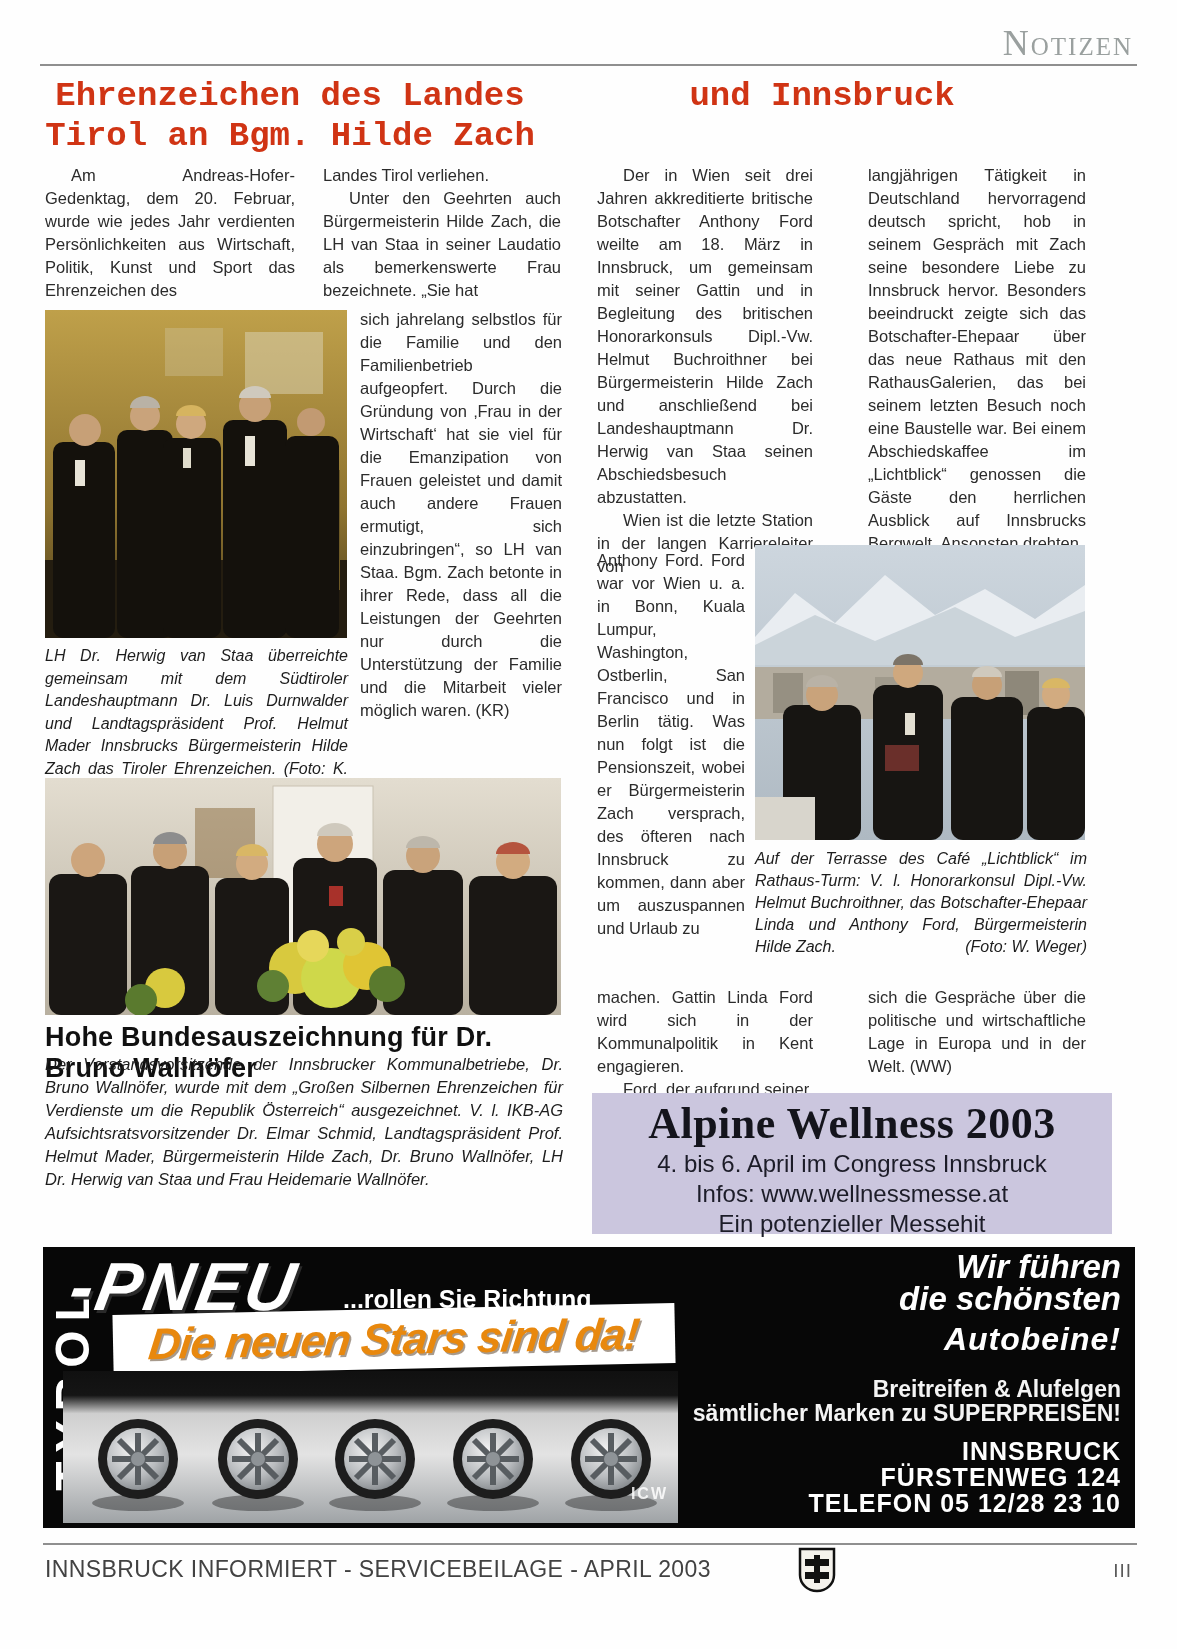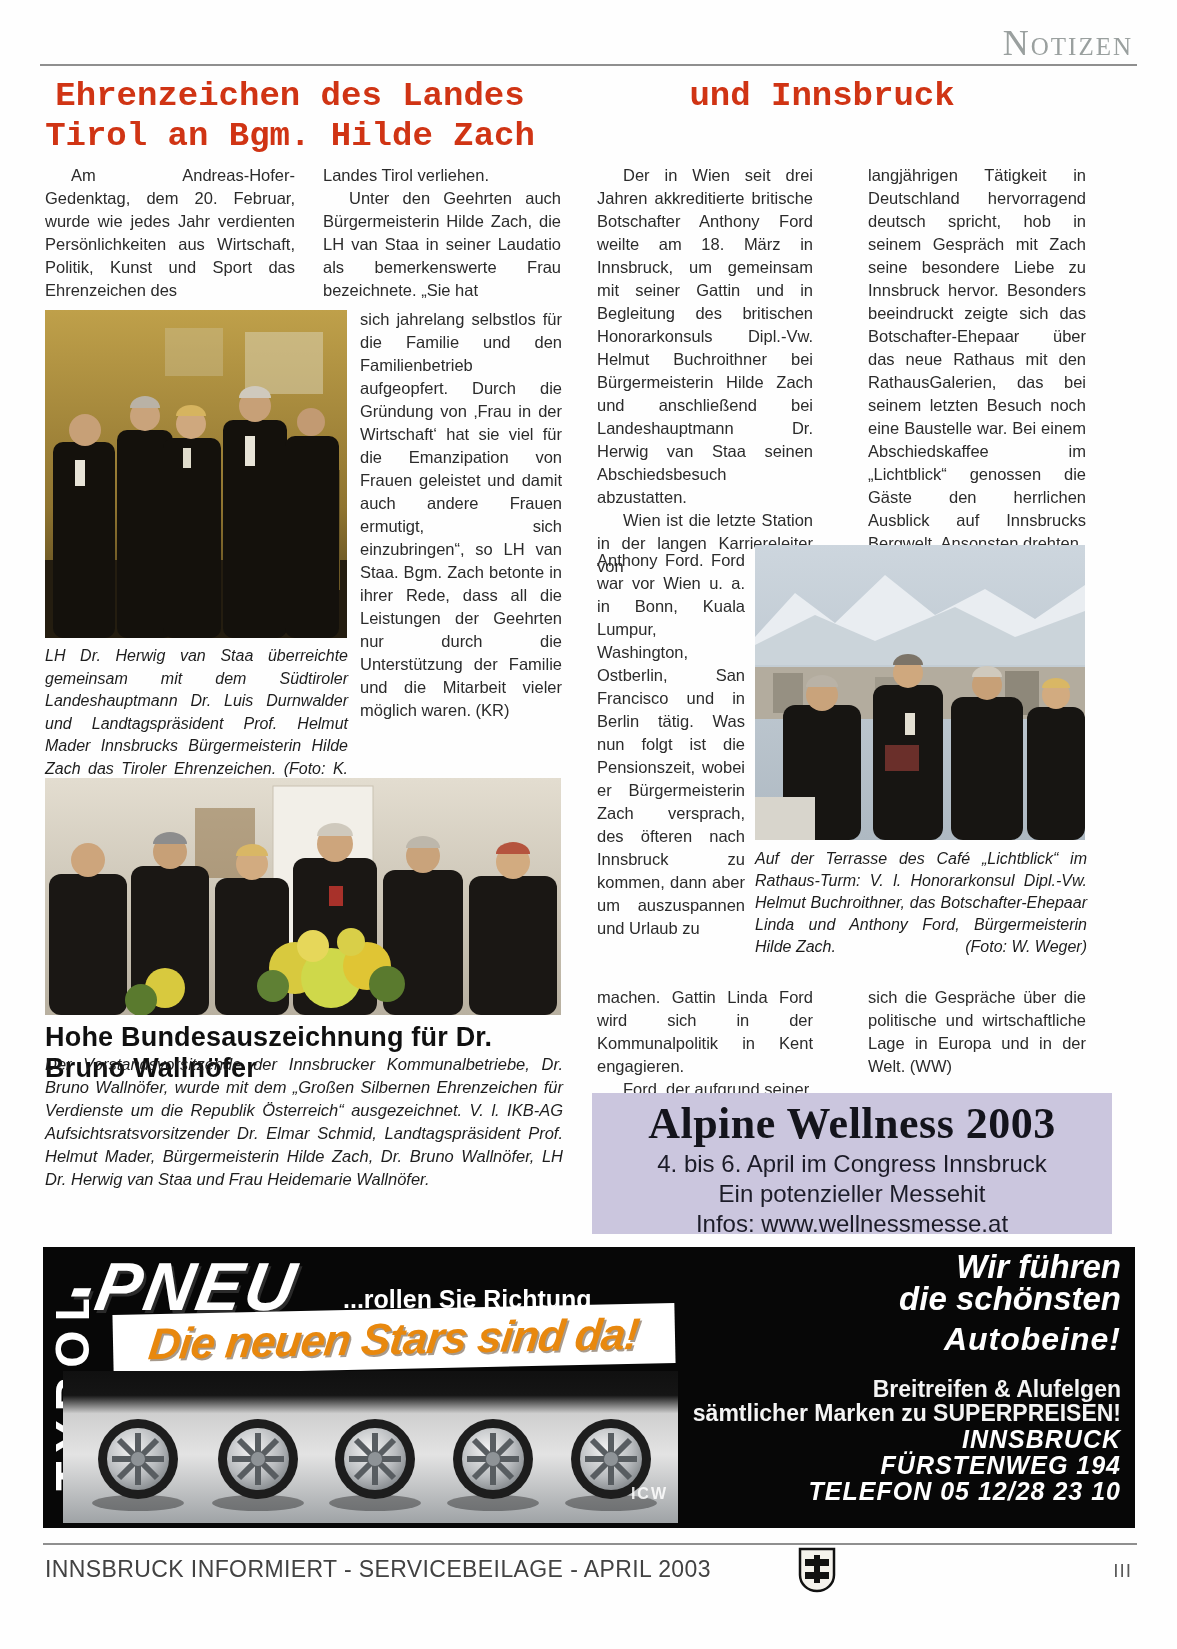--- a/index.html
+++ b/index.html
@@ -69,21 +69,21 @@
              transform:skewX(-8deg);letter-spacing:-1px;text-shadow:2px 2px 0 rgba(60,30,0,.45);white-space:nowrap;}
   #ad-wheels{position:absolute;left:20px;top:124px;width:615px;height:152px;
              background:linear-gradient(180deg,#101010 0%,#151515 16%,#cfcfcf 28%,#e3e3e3 55%,#9fa3a6 100%);}
   #ad-icw{position:absolute;right:10px;bottom:20px;color:rgba(255,255,255,.85);font-size:16px;font-weight:700;letter-spacing:2px;margin-left:28px;}
   #ad-right{position:absolute;right:14px;top:4px;width:430px;text-align:right;color:#ffffff;}
   .ad-r1{font-size:33px;line-height:32px;font-weight:700;font-style:italic;}
   .ad-r3{font-size:32px;line-height:48px;font-weight:700;font-style:italic;letter-spacing:1px;}
   .ad-offer{font-size:23px;line-height:24px;font-weight:700;color:#f4f4f4;}
   .ad-offer-wrap{margin-top:14px;}
   .ad-addr{font-size:25px;line-height:26px;font-weight:700;letter-spacing:1px;}
-  .ad-addr-wrap{margin-top:1px;font-style:italic;}
+  .ad-addr-wrap{margin-top:13px;}
 
   #footer-text{position:absolute;left:45px;top:1556px;font-size:23px;color:#424242;letter-spacing:.4px;}
   #footer-crest{position:absolute;left:798px;top:1547px;width:38px;height:46px;}
   #footer-page{position:absolute;right:45px;top:1560px;font-size:19px;color:#5a5a5a;letter-spacing:1px;}
 </style>
 </head>
 <body>
 
 <div id="page">
 
@@ -250,22 +250,22 @@
   </div>
 
   <div class="caption" id="caption3">
     <span>Auf der Terrasse des Café „Lichtblick“ im Rathaus-Turm: V. l. Honorarkonsul Dipl.-Vw. Helmut Buchroithner, das Botschafter-Ehepaar Linda und Anthony Ford, Bürgermeisterin Hilde Zach.</span>
     <span class="credit">(Foto: W. Weger)</span>
   </div>
 
   <div id="wellness">
     <div class="w-title">Alpine Wellness 2003</div>
     <div class="w-line">4. bis 6. April im Congress Innsbruck</div>
+    <div class="w-line">Infos: www.wellnessmesse.at</div>
     <div class="w-line">Ein potenzieller Messehit</div>
-    <div class="w-line">Infos: www.wellnessmesse.at</div>
   </div>
 
   <div id="ad">
     <div id="ad-tyrol">TYROL</div>
     <div id="ad-brand">-PNEU</div>
     <div id="ad-tagline">...rollen Sie Richtung Flughafen!</div>
     <div id="ad-strip">
       <span id="ad-banner">Die neuen Stars sind da!</span>
     </div>
     <div id="ad-wheels">
@@ -347,21 +347,21 @@
     <div id="ad-right">
       <div class="ad-r1">Wir führen</div>
       <div class="ad-r1">die schönsten</div>
       <div class="ad-r3">Autobeine!</div>
       <div class="ad-offer-wrap">
         <div class="ad-offer">Breitreifen &amp; Alufelgen</div>
         <div class="ad-offer">sämtlicher Marken zu SUPERPREISEN!</div>
       </div>
       <div class="ad-addr-wrap">
         <div class="ad-addr">INNSBRUCK</div>
-        <div class="ad-addr">FÜRSTENWEG 194</div>
+        <div class="ad-addr">FÜRSTENWEG 124</div>
         <div class="ad-addr">TELEFON 05 12/28 23 10</div>
       </div>
     </div>
   </div>
 
   <div id="footer-text">INNSBRUCK INFORMIERT - SERVICEBEILAGE - APRIL 2003</div>
   <div id="footer-crest">
     <svg width="38" height="46" viewBox="0 0 38 46">
       <path d="M2 2 h34 v26 a17 16 0 0 1 -17 16 a17 16 0 0 1 -17 -16 z" fill="#f4f2ec" stroke="#111" stroke-width="2.5"></path>
       <rect x="7" y="12" width="24" height="7" fill="#111"></rect>

